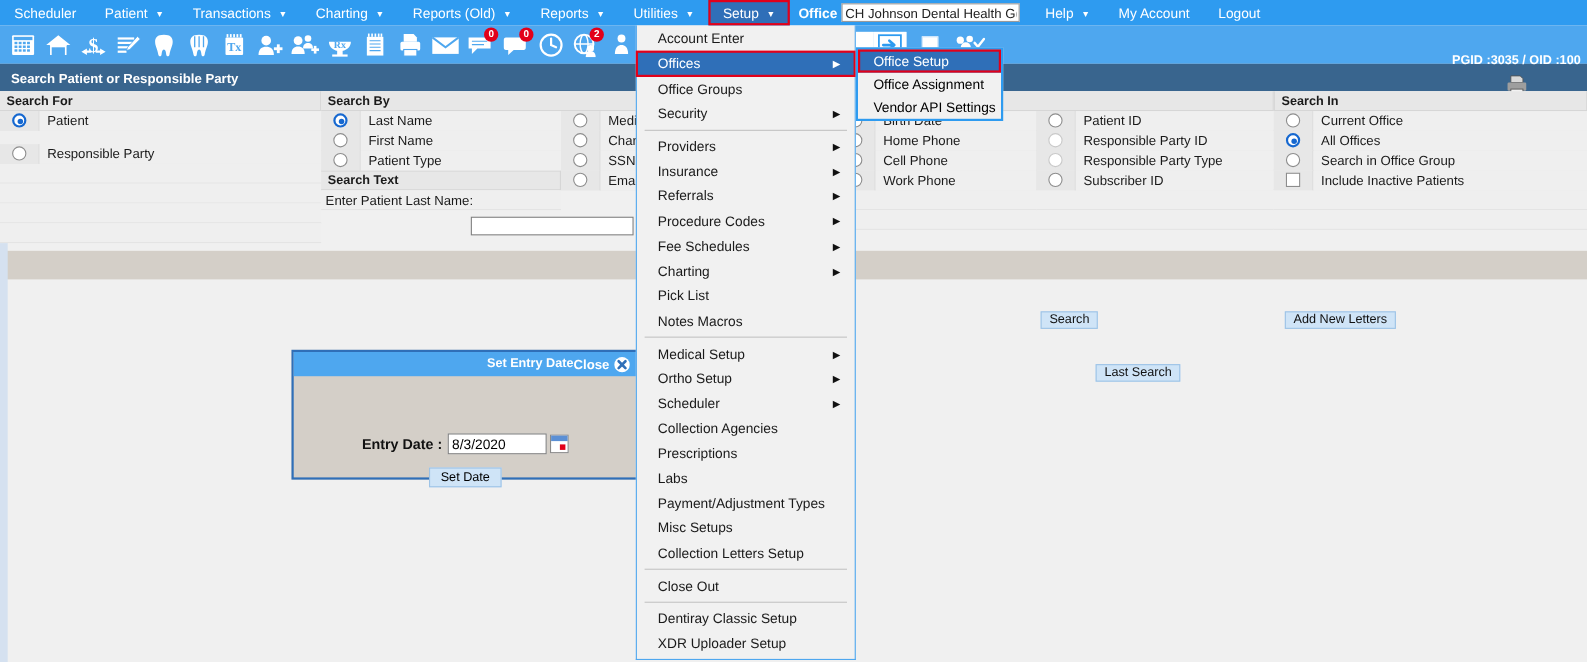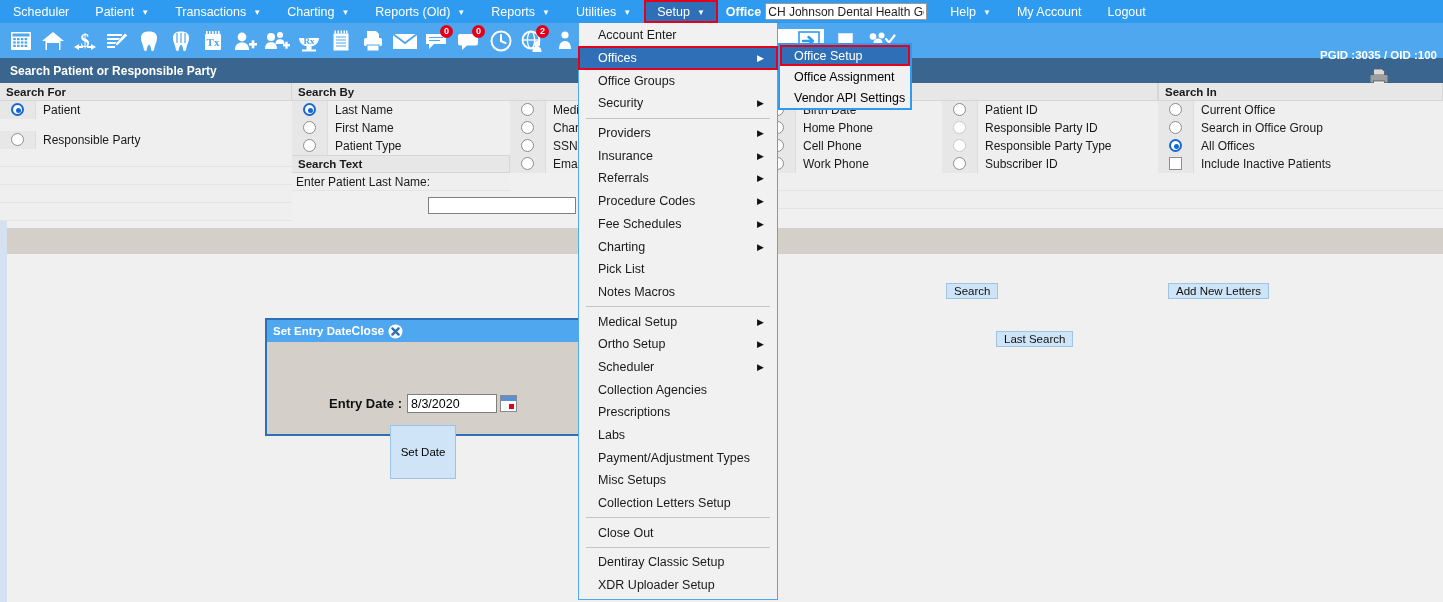--- a/index.html
+++ b/index.html
@@ -258,21 +258,21 @@
     left: 265px; top: 318px;
     width: 316px; height: 118px;
     border: 2px solid #2f6fb8;
     background: #d4cfc8;
     z-index: 20;
   }
   .dialog-title {
     height: 22px;
     background: #4ea7ef;
     display: flex; align-items: center;
-    justify-content: flex-start;
+    justify-content: flex-end;
     color: #ffffff;
     font-size: 11.5px;
     font-weight: bold;
     padding: 0 6px 0 6px;
   }
   .dialog-close {
     display: flex; align-items: center; gap: 4px;
     font-size: 12px; font-weight: bold;
   }
   .dialog-body {
@@ -309,21 +309,21 @@
   .cal-icon::after {
     content: "";
     position: absolute; bottom: 2px; right: 2px;
     width: 5px; height: 5px; background: #e2001a;
   }
   .set-date-btn {
     margin-top: 12px;
     background: #cfe4f7;
     border: 1px solid #9dc3e6;
     font-size: 11.5px;
-    padding: 20px 10px;
+    padding: 2px 10px;
     cursor: default;
   }
 
   
   .dropdown {
     position: absolute;
     left: 578px; top: 23px;
     width: 200px;
     background: #f1f1f1;
     border: 1px solid #4ea7ef;
@@ -821,29 +821,29 @@
     <div class="panel-col" style="left:1158px; width:285px;">
       <div class="col-hdr" style="border-left:1px solid #d6d6d6;">Search In</div>
       <div class="opt-row">
         <div class="opt-cell-radio">
             <span class="radio"></span>
           </div>
         <div class="opt-cell-label">Current Office</div>
       </div>
       <div class="opt-row">
         <div class="opt-cell-radio">
+            <span class="radio checked"></span>
+          </div>
+        <div class="opt-cell-label">All Offices</div>
+      </div>
+      <div class="opt-row">
+        <div class="opt-cell-radio">
             <span class="radio"></span>
           </div>
         <div class="opt-cell-label">Search in Office Group</div>
-      </div>
-      <div class="opt-row">
-        <div class="opt-cell-radio">
-            <span class="radio checked"></span>
-          </div>
-        <div class="opt-cell-label">All Offices</div>
       </div>
       <div class="opt-row">
         <div class="opt-cell-radio">
             <span class="checkbox"></span>
           </div>
         <div class="opt-cell-label">Include Inactive Patients</div>
       </div>
       <div class="blank-row"></div>
       <div class="blank-row"></div>
     </div>

